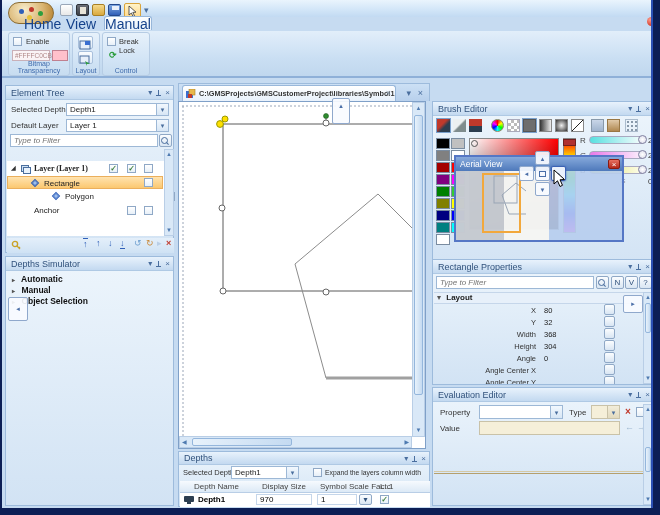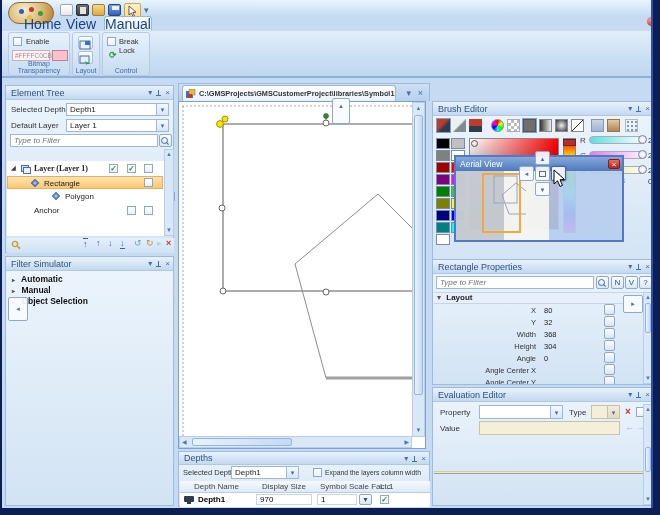--- a/index.html
+++ b/index.html
@@ -227,21 +227,21 @@
       <span style="position:absolute;left:113px;color:#2F5FB8;border-bottom:1px solid #2F5FB8;">↓</span>
       <span style="position:absolute;left:127px;color:#6FA0D0;">↺</span>
       <span style="position:absolute;left:139px;color:#C98A3A;">↻</span>
       <span style="position:absolute;left:150px;color:#B9CEE6;">▸</span>
       <span style="position:absolute;left:159px;color:#C0392B;font-weight:bold;">×</span>
     </div>
   </div>
 
   <div class="panel" style="left:3px;top:256px;width:169px;height:250px;">
     <div class="phead">
-      <span>Filter Simulator</span>
+      <span>Depths Simulator</span>
       <span class="pbtns">
         <span class="pbtn">▾</span>
         <span class="pin"></span>
         <span class="pbtn">×</span>
       </span>
     </div>
     <div class="vsitem" style="top:17px;">
       <span style="font-size:6px;color:#555;margin:0 4px;">▸</span>
       <span>Automatic</span>
     </div>

